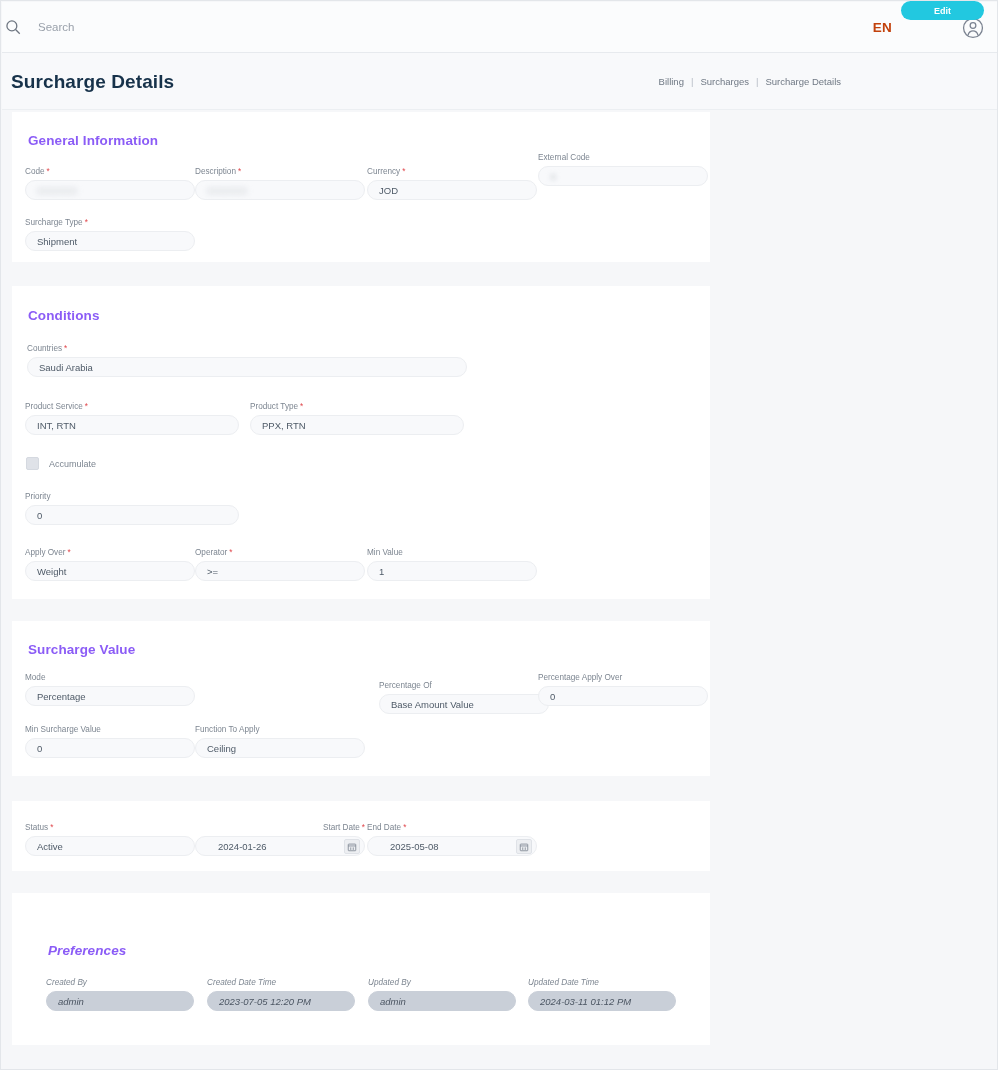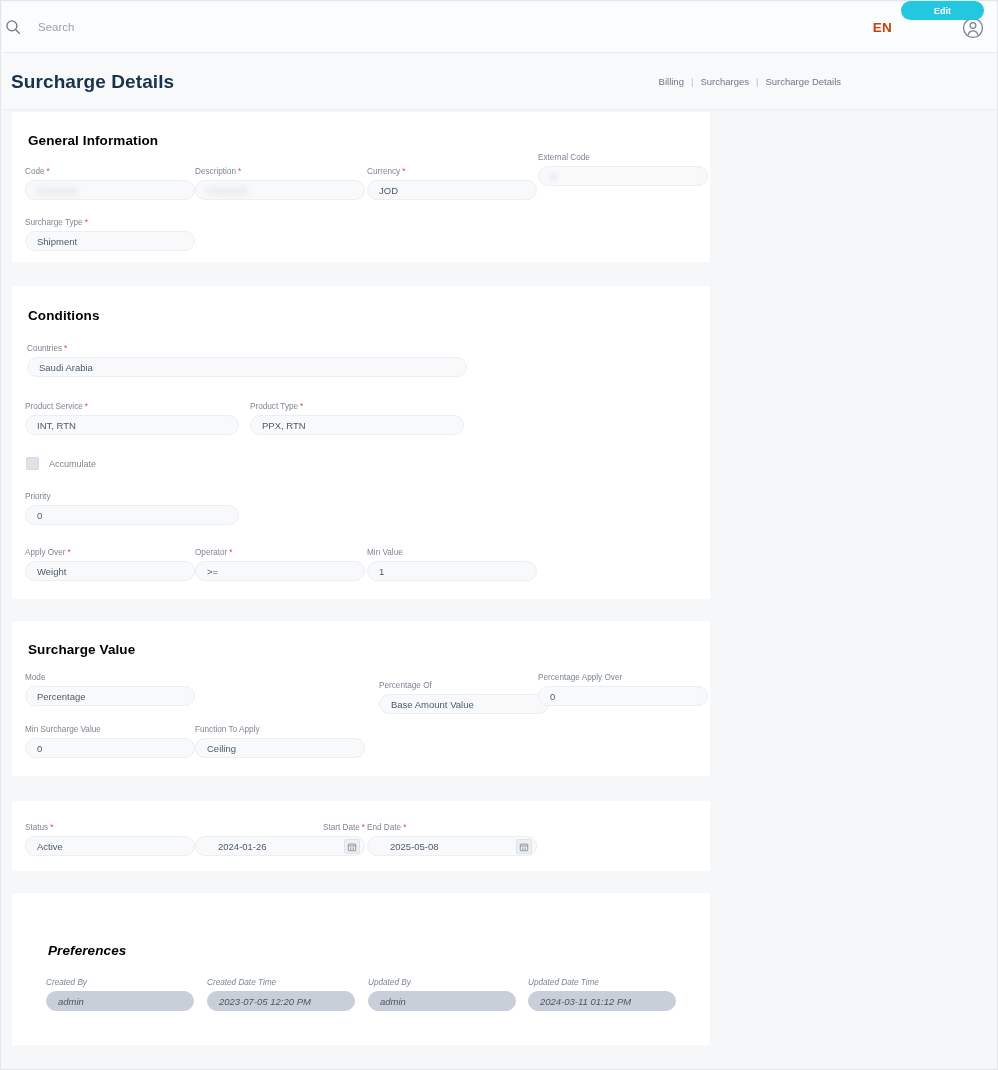--- a/index.html
+++ b/index.html
@@ -114,21 +114,21 @@
   .card {
     position: absolute;
     left: 11px;
     width: 698px;
     background: #ffffff;
   }
   .card-title {
     position: absolute;
     font-size: 13.5px;
     font-weight: bold;
-    color: #000000;
+    color: #8b5cf6;
     letter-spacing: .1px;
   }
 
   
   .field { position: absolute; }
   .field-label {
     font-size: 8.2px;
     color: #7d8691;
     white-space: nowrap;
     margin-bottom: 3px;

